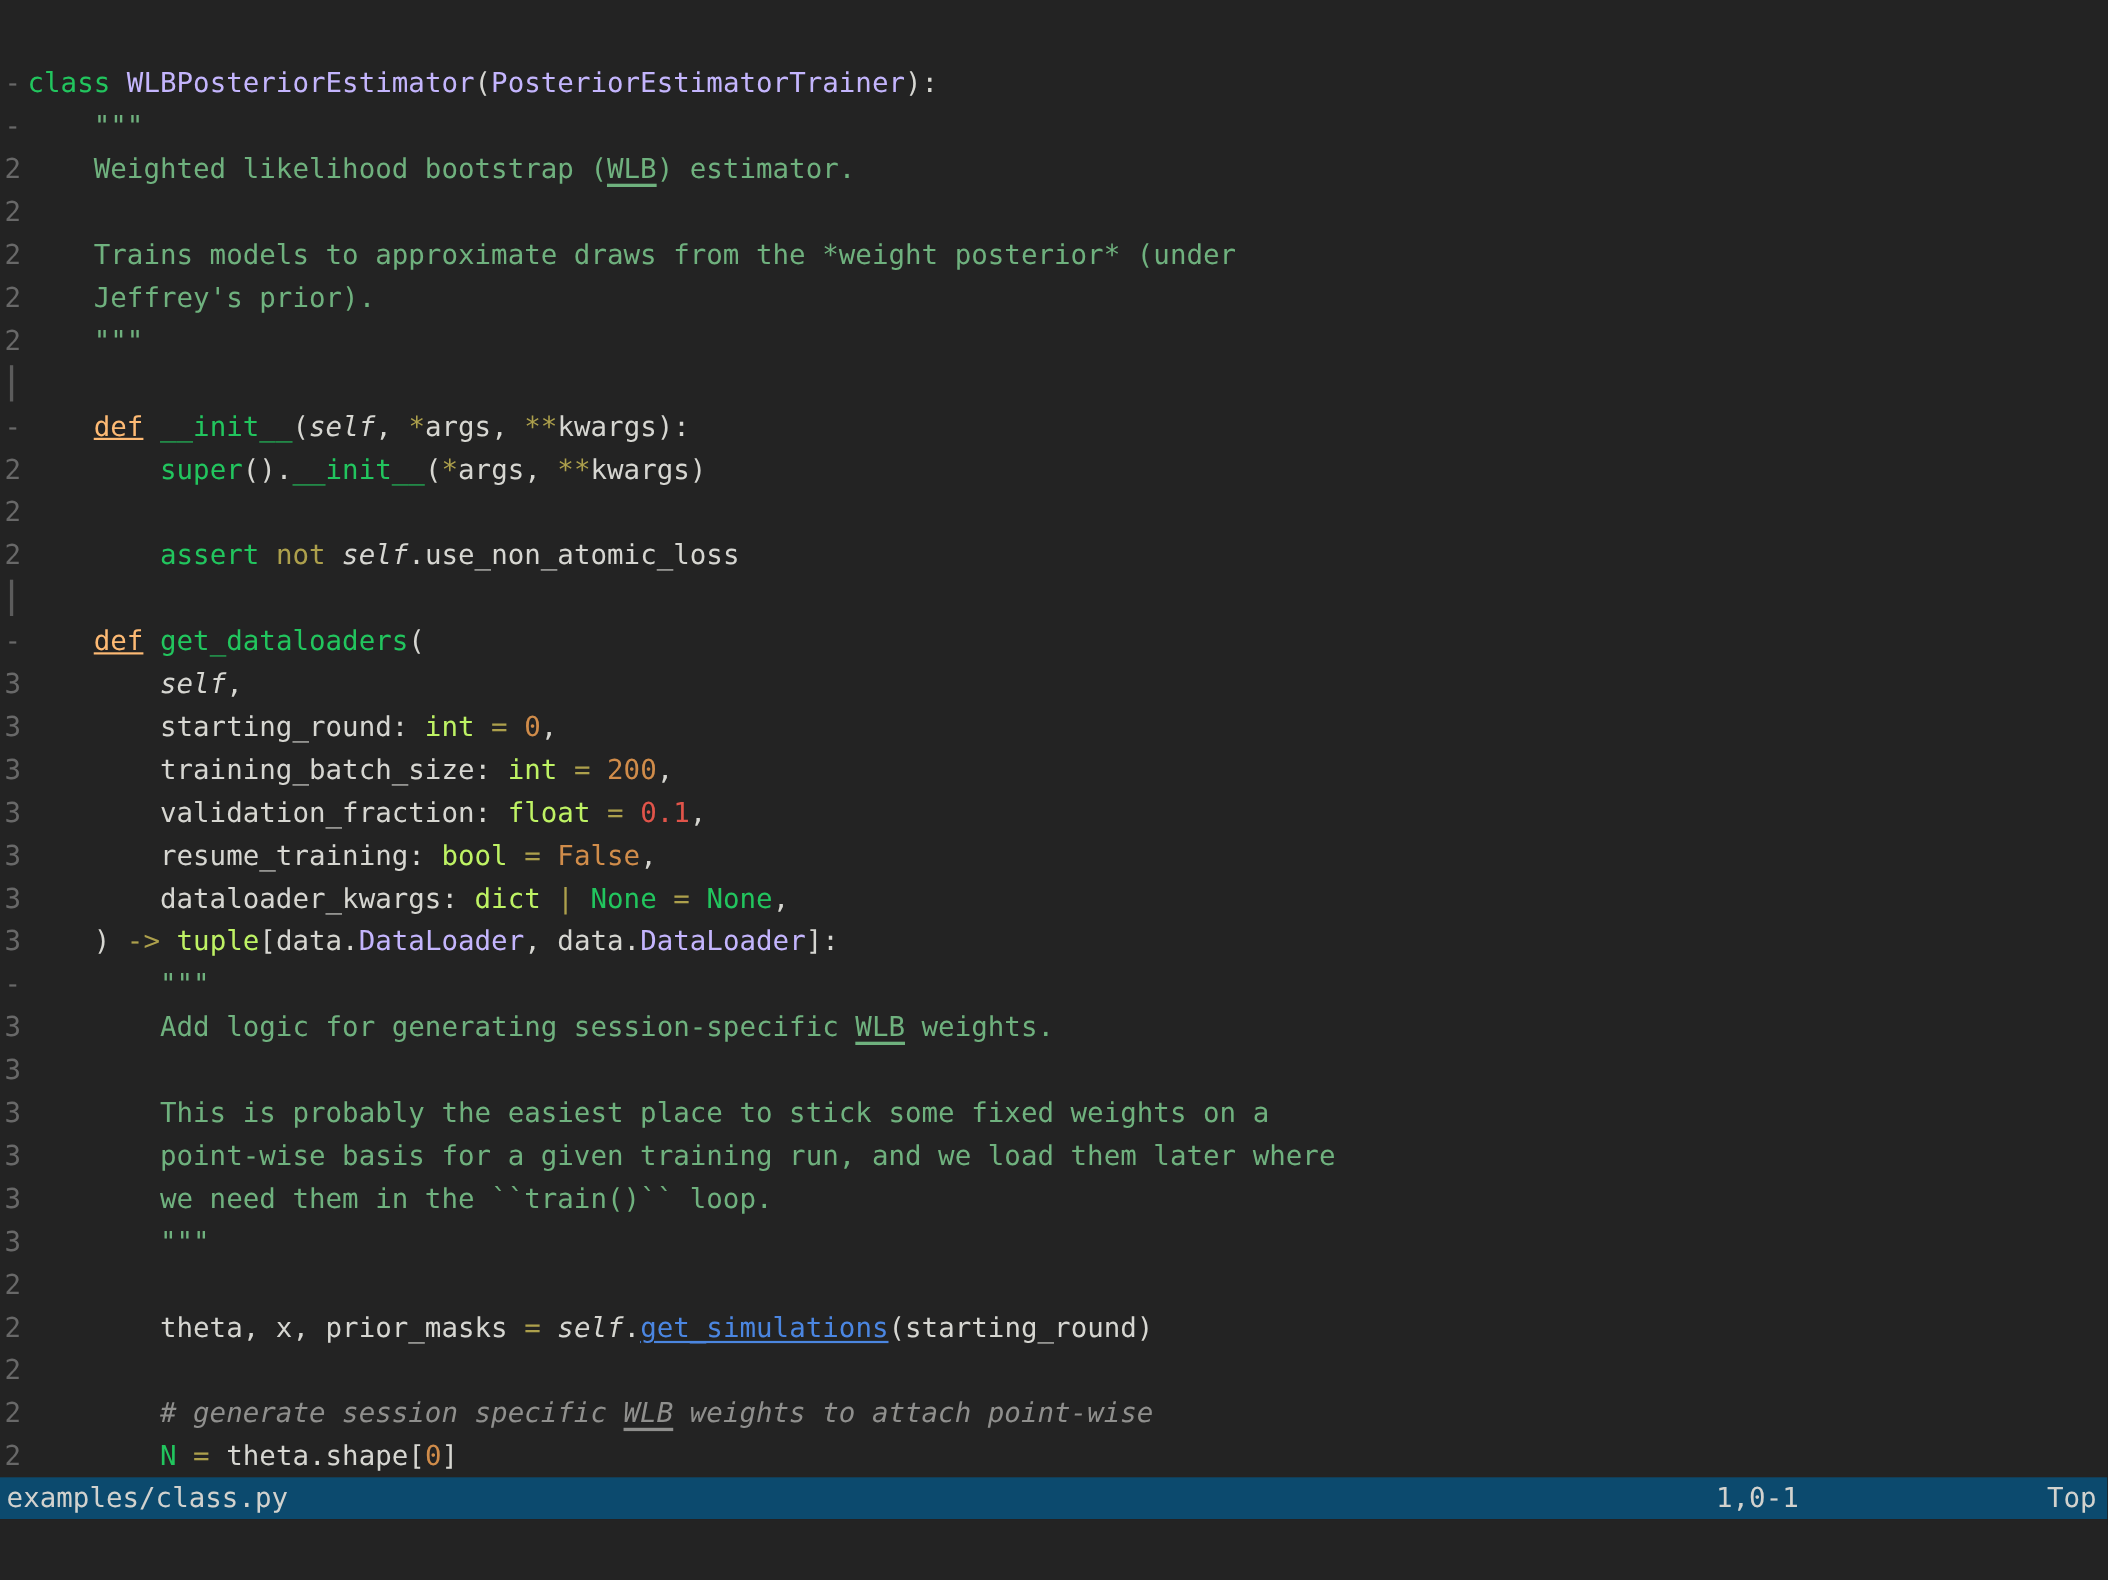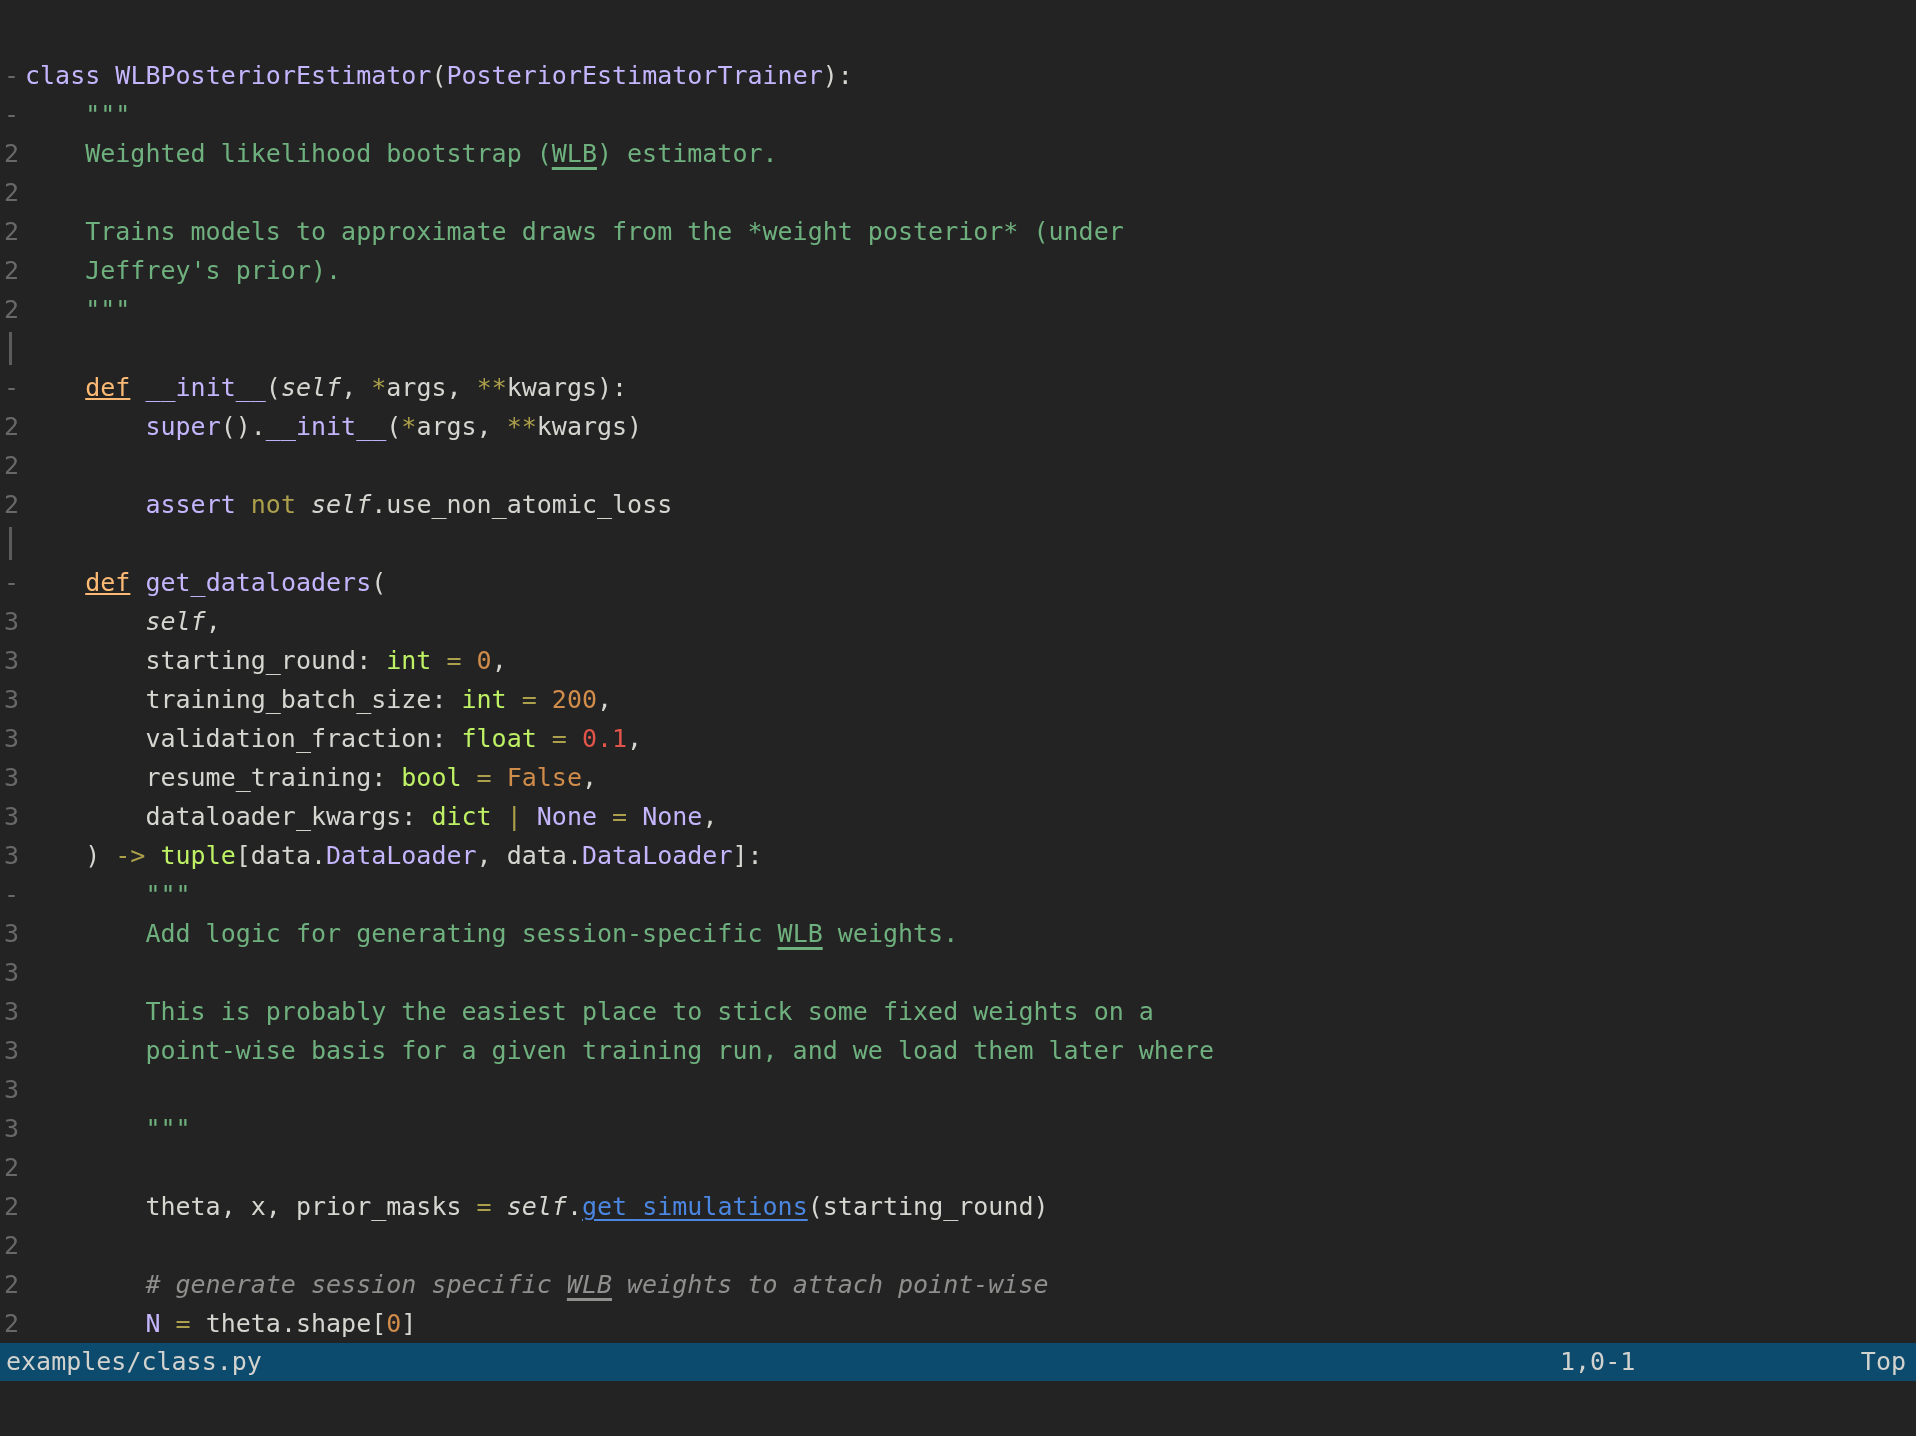--- a/index.html
+++ b/index.html
@@ -33,21 +33,21 @@
   }
   .fold-bar{
     position:absolute;
     left:9px;top:3px;
     width:3px;height:33px;
     background:#5c5c5c;
   }
   .line-text{white-space:pre;}
   
   .tk-fg  {color:#d6d6d1;}
-  .tk-kw  {color:#c4b5fd;}
+  .tk-kw  {color:#22c55e;}
   .tk-def {color:#fdba74;text-decoration:underline;}
   .tk-cls {color:#c4b5fd;}
   .tk-op  {color:#ada04c;}
   .tk-type{color:#bef264;}
   .tk-num {color:#d08c4a;}
   .tk-flt {color:#e1544a;}
   .tk-str {color:#6fb17e;}
   .tk-stru{color:#6fb17e;text-decoration:underline;text-decoration-thickness:3px;text-underline-offset:5px;}
   .tk-com {color:#8f8f8d;font-style:italic;}
   .tk-comu{color:#8f8f8d;font-style:italic;text-decoration:underline;text-decoration-thickness:3px;text-underline-offset:5px;}
@@ -97,21 +97,21 @@
       <div class="code-line"><span class="fold-col">3</span><span class="line-text"><span class="tk-fg">        training_batch_size: </span><span class="tk-type">int</span><span class="tk-fg"> </span><span class="tk-op">=</span><span class="tk-fg"> </span><span class="tk-num">200</span><span class="tk-fg">,</span></span></div>
       <div class="code-line"><span class="fold-col">3</span><span class="line-text"><span class="tk-fg">        validation_fraction: </span><span class="tk-type">float</span><span class="tk-fg"> </span><span class="tk-op">=</span><span class="tk-fg"> </span><span class="tk-flt">0.1</span><span class="tk-fg">,</span></span></div>
       <div class="code-line"><span class="fold-col">3</span><span class="line-text"><span class="tk-fg">        resume_training: </span><span class="tk-type">bool</span><span class="tk-fg"> </span><span class="tk-op">=</span><span class="tk-fg"> </span><span class="tk-num">False</span><span class="tk-fg">,</span></span></div>
       <div class="code-line"><span class="fold-col">3</span><span class="line-text"><span class="tk-fg">        dataloader_kwargs: </span><span class="tk-type">dict</span><span class="tk-fg"> </span><span class="tk-op">|</span><span class="tk-fg"> </span><span class="tk-kw">None</span><span class="tk-fg"> </span><span class="tk-op">=</span><span class="tk-fg"> </span><span class="tk-kw">None</span><span class="tk-fg">,</span></span></div>
       <div class="code-line"><span class="fold-col">3</span><span class="line-text"><span class="tk-fg">    ) </span><span class="tk-op">-&gt;</span><span class="tk-fg"> </span><span class="tk-type">tuple</span><span class="tk-fg">[data.</span><span class="tk-cls">DataLoader</span><span class="tk-fg">, data.</span><span class="tk-cls">DataLoader</span><span class="tk-fg">]:</span></span></div>
       <div class="code-line"><span class="fold-col">-</span><span class="line-text"><span class="tk-str">        """</span></span></div>
       <div class="code-line"><span class="fold-col">3</span><span class="line-text"><span class="tk-str">        Add logic for generating session-specific </span><span class="tk-stru">WLB</span><span class="tk-str"> weights.</span></span></div>
       <div class="code-line"><span class="fold-col">3</span><span class="line-text"></span></div>
       <div class="code-line"><span class="fold-col">3</span><span class="line-text"><span class="tk-str">        This is probably the easiest place to stick some fixed weights on a</span></span></div>
       <div class="code-line"><span class="fold-col">3</span><span class="line-text"><span class="tk-str">        point-wise basis for a given training run, and we load them later where</span></span></div>
-      <div class="code-line"><span class="fold-col">3</span></div>
+      <div class="code-line"><span class="fold-col">3</span><span class="line-text"><span class="tk-str">        we need them in the ``train()`` loop.</span></span></div>
       <div class="code-line"><span class="fold-col">3</span><span class="line-text"><span class="tk-str">        """</span></span></div>
       <div class="code-line"><span class="fold-col">2</span><span class="line-text"></span></div>
       <div class="code-line"><span class="fold-col">2</span><span class="line-text"><span class="tk-fg">        theta, x, prior_masks </span><span class="tk-op">=</span><span class="tk-fg"> </span><span class="tk-self">self</span><span class="tk-fg">.</span><span class="tk-link">get_simulations</span><span class="tk-fg">(starting_round)</span></span></div>
       <div class="code-line"><span class="fold-col">2</span><span class="line-text"></span></div>
       <div class="code-line"><span class="fold-col">2</span><span class="line-text"><span class="tk-com">        # generate session specific </span><span class="tk-comu">WLB</span><span class="tk-com"> weights to attach point-wise</span></span></div>
       <div class="code-line"><span class="fold-col">2</span><span class="line-text"><span class="tk-fg">        </span><span class="tk-kw">N</span><span class="tk-fg"> </span><span class="tk-op">=</span><span class="tk-fg"> theta.shape[</span><span class="tk-num">0</span><span class="tk-fg">]</span></span></div>
     </div>
 
   <div id="statusbar">
     <span id="status-file">examples/class.py</span>

